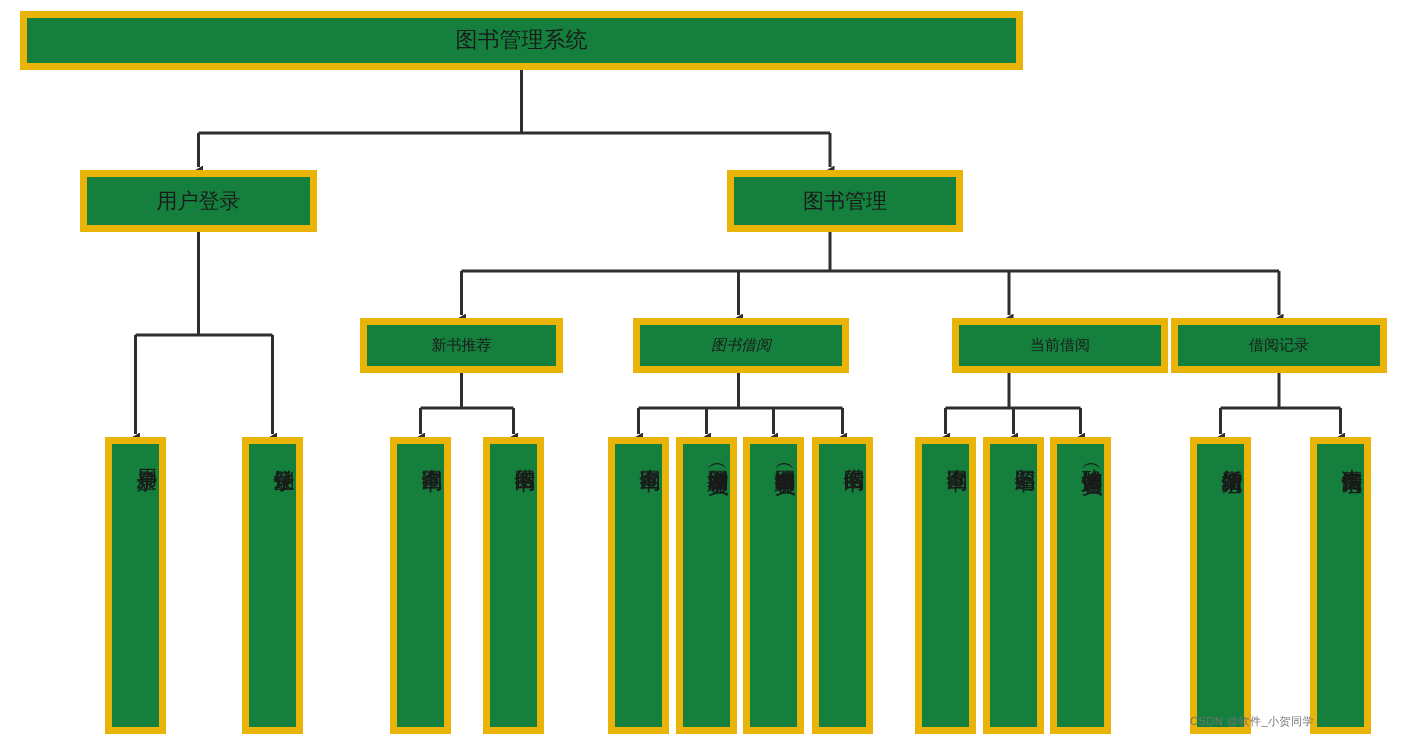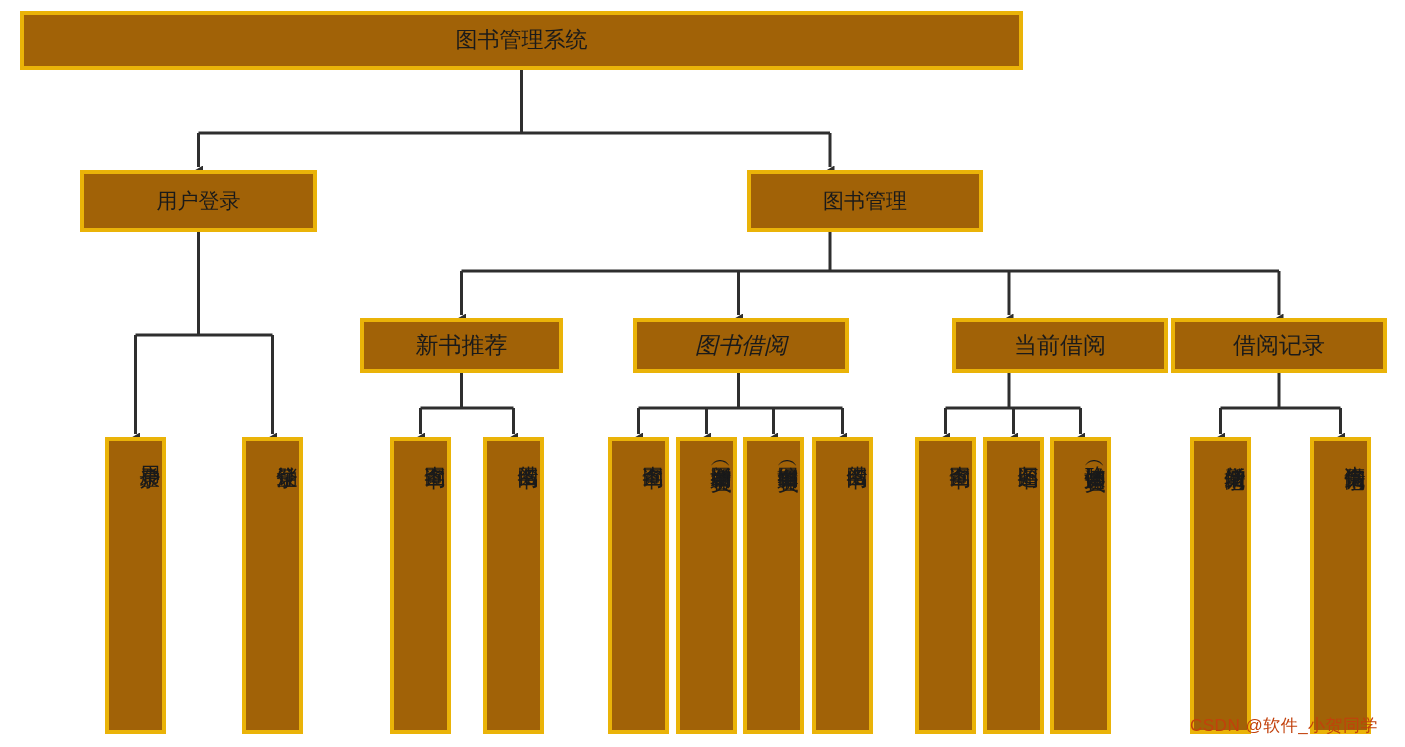--- a/index.html
+++ b/index.html
@@ -22,57 +22,57 @@
     position: absolute;
     left: 0;
     top: 0;
     width: 1405px;
     height: 747px;
     pointer-events: none;
   }
   .node {
     position: absolute;
     box-sizing: border-box;
-    background: #a16207;
-    border: 4px solid #eab308;
+    background: #15803d;
+    border: 7px solid #eab308;
     display: flex;
     align-items: center;
     justify-content: center;
     color: #1a1a1a;
     line-height: 1.12;
     text-align: center;
   }
   .node.root {
     font-size: 22px;
   }
   .node.lvl1 {
     font-size: 21px;
   }
   .node.lvl2 {
-    font-size: 23px;
+    font-size: 15px;
   }
   .node.leaf {
     font-size: 21px;
     writing-mode: vertical-rl;
     text-orientation: upright;
     letter-spacing: 1px;
     padding: 8px 0;
     align-items: flex-start;
     justify-content: flex-start;
   }
   .node.leaf .vlabel {
     writing-mode: vertical-rl;
     text-orientation: upright;
     display: block;
     white-space: normal;
   }
   .watermark {
     position: absolute;
-    font-size: 17px;
-    color: #c2410c;
+    font-size: 11px;
+    color: #737373;
     white-space: nowrap;
     letter-spacing: 0.5px;
     user-select: none;
   }
 </style>
 </head>
 <body>
 
 <div id="canvas">
 
@@ -119,21 +119,21 @@
       </g>
   </svg>
 
   <div id="nodes">
       <div class="node root" style="left: 20px; top: 11px; width: 1003px; height: 59px;">
         <span>图书管理系统</span>
       </div>
       <div class="node lvl1" style="left: 80px; top: 170px; width: 237px; height: 62px;">
         <span>用户登录</span>
       </div>
-      <div class="node lvl1" style="left: 747px; top: 170px; width: 236px; height: 62px; justify-content: center;">
+      <div class="node lvl1" style="left: 727px; top: 170px; width: 236px; height: 62px; justify-content: center;">
         <span>图书管理</span>
       </div>
       <div class="node lvl2" style="left: 360px; top: 318px; width: 203px; height: 55px;">
         <span>新书推荐</span>
       </div>
       <div class="node lvl2" style="left: 633px; top: 318px; width: 216px; height: 55px; font-style: italic;">
         <span>图书借阅</span>
       </div>
       <div class="node lvl2" style="left: 952px; top: 318px; width: 216px; height: 55px;">
         <span>当前借阅</span>

